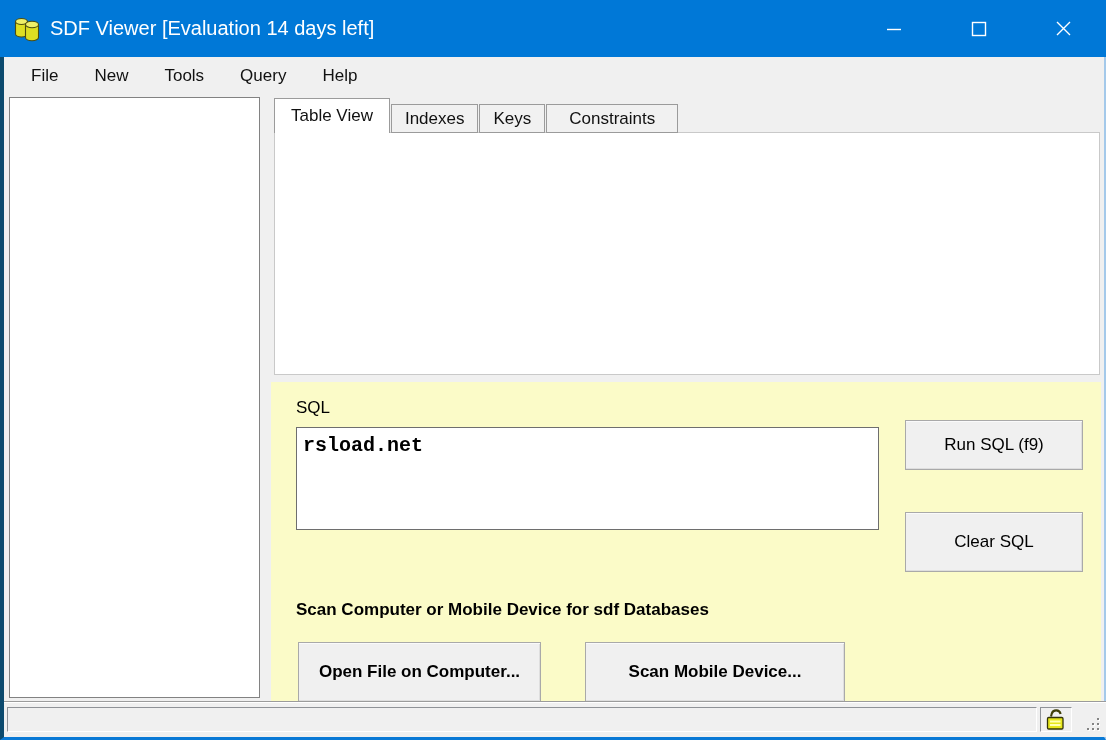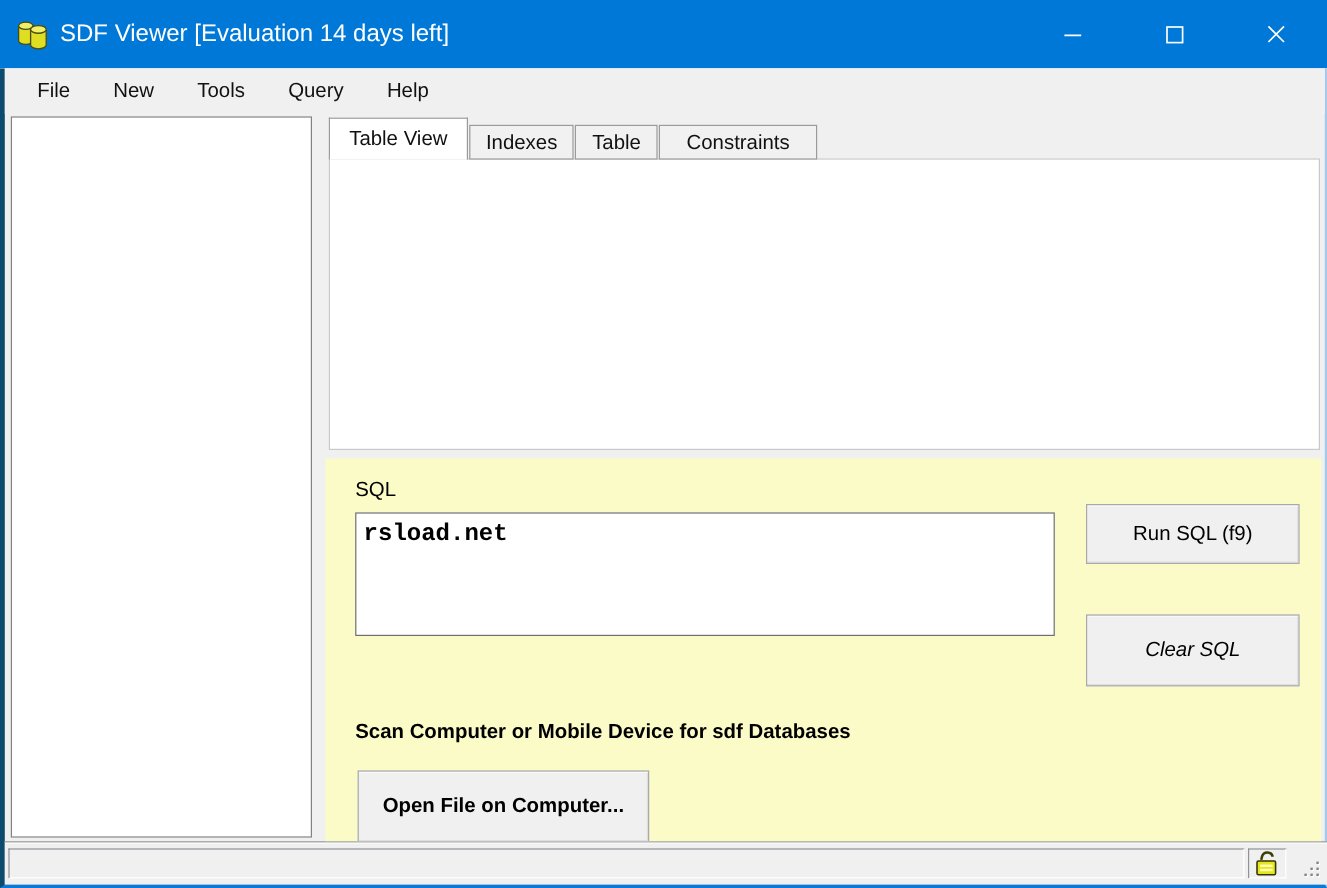--- a/index.html
+++ b/index.html
@@ -55,21 +55,21 @@
     font-family: "Liberation Mono", "DejaVu Sans Mono", monospace;
     font-size: 20px; font-weight: bold; color: #000; resize: none; outline: none;
   }
   .btn {
     position: absolute; background: #f0f0f0; border: 1px solid #a9a9a9;
     box-shadow: inset 0 1px 0 #fafafa, inset -1px -1px 0 #dedede;
     font-size: 17px; color: #000; font-family: inherit;
     display: flex; align-items: center; justify-content: center; cursor: default;
   }
   .run-btn   { left: 634px; top: 38px;  width: 178px; height: 50px; }
-  .clear-btn { left: 634px; top: 130px; width: 178px; height: 60px; font-style: italic; }
+  .clear-btn { left: 634px; top: 130px; width: 178px; height: 60px; }
   .scan-label { position: absolute; left: 25px; top: 218px; font-size: 17px; font-weight: bold; color: #000; }
   .open-file-btn   { left: 27px;  top: 260px; width: 243px; height: 60px; font-weight: bold; }
   .scan-mobile-btn { left: 314px; top: 260px; width: 260px; height: 60px; font-weight: bold; }
   
   .statusbar {
     position: absolute; left: 0; top: 644px; width: 1102px; height: 36px;
     background: #f0f0f0; border-top: 1px solid #9b9b9b; box-shadow: inset 0 1px 0 #fff;
   }
   .status-msg {
     position: absolute; left: 3px; top: 5px; width: 1030px; height: 25px;
@@ -127,33 +127,34 @@
       <div class="menu-item">Tools</div>
       <div class="menu-item">Query</div>
       <div class="menu-item">Help</div>
     </div>
 
     <div class="tree-panel"></div>
 
     <div class="tabs">
       <div class="tab active">Table View</div>
       <div class="tab">Indexes</div>
-      <div class="tab">Table</div>
+      <div class="tab">Keys</div>
       <div class="tab">Constraints</div>
     </div>
 
     <div class="content-area"></div>
 
     <div class="sql-panel">
       <div class="sql-label">SQL</div>
       <textarea class="sql-input" spellcheck="false" style="">rsload.net</textarea>
       <button class="btn run-btn">Run SQL (f9)</button>
       <button class="btn clear-btn">Clear SQL</button>
       <div class="scan-label">Scan Computer or Mobile Device for sdf Databases</div>
       <button class="btn open-file-btn">Open File on Computer...</button>
+      <button class="btn scan-mobile-btn">Scan Mobile Device...</button>
     </div>
 
     <div class="statusbar">
       <div class="status-msg"></div>
       <div class="lock-panel">
         <svg width="24" height="25" viewBox="0 0 24 25">
           <path d="M7.5 10.5 V7.5 A4.6 4.6 0 0 1 16.2 5.6" fill="none" stroke="#3f3f08" stroke-width="2.1" transform="rotate(14 11 8)"></path>
           <rect x="3.5" y="10.5" width="15.5" height="11.5" rx="1.2" fill="#e6e61c" stroke="#33330a" stroke-width="1.3"></rect>
           <rect x="6" y="13.5" width="10.5" height="2" fill="#ffffb6"></rect>
           <rect x="6" y="17" width="10.5" height="2" fill="#ffffb6"></rect>

